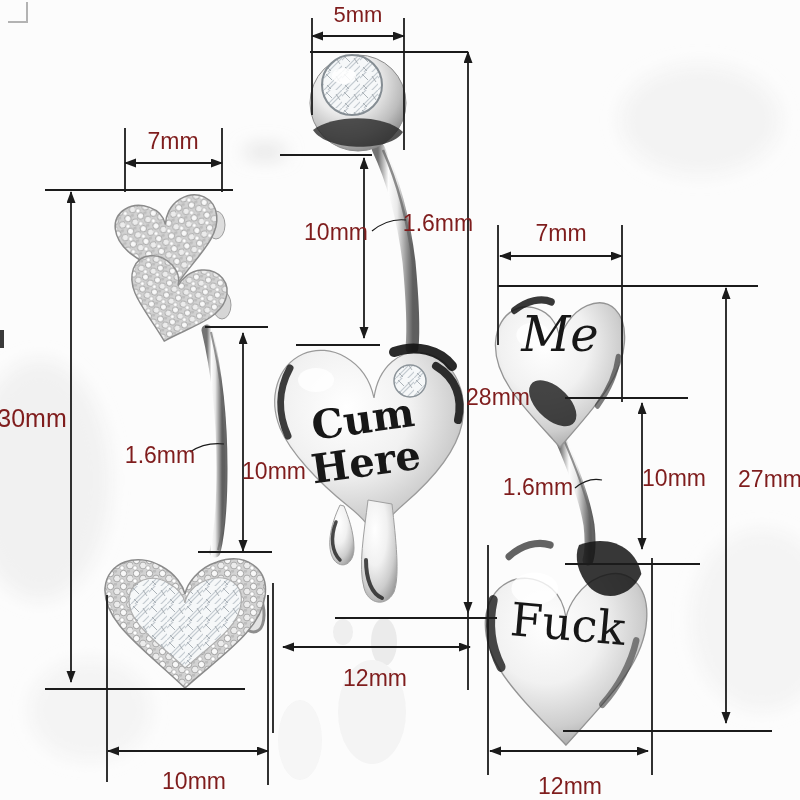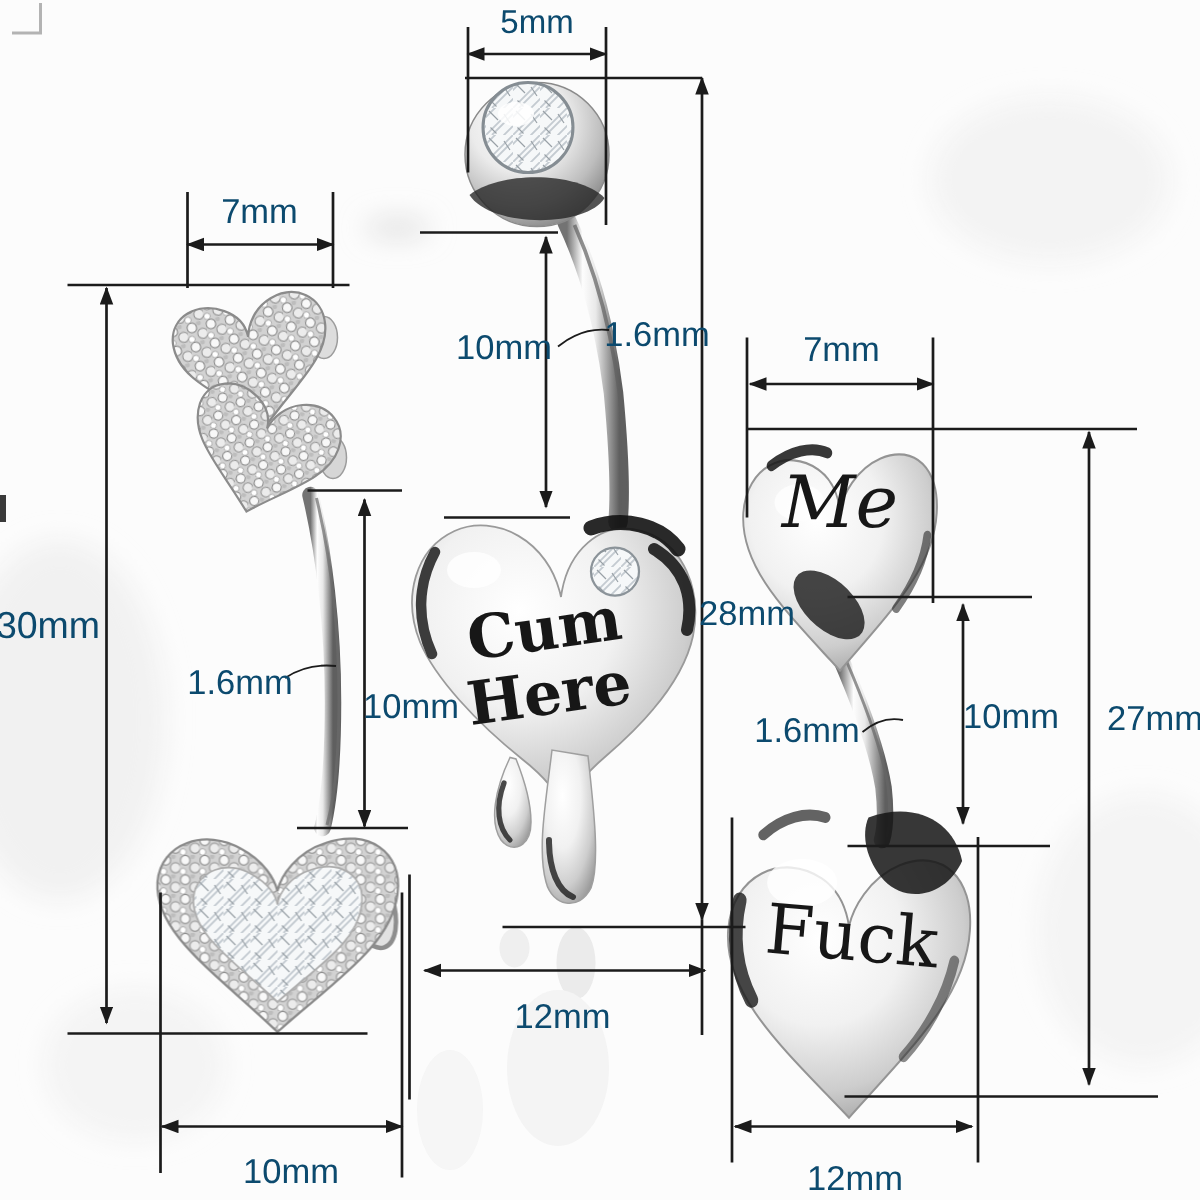--- a/index.html
+++ b/index.html
@@ -3,21 +3,21 @@
 <meta charset="utf-8">
 <style>
   html,body{margin:0;padding:0;background:#ffffff;}
   .canvas{
     position:relative;width:800px;height:800px;background:#fcfcfc;
     overflow:hidden;font-family:"Liberation Sans",sans-serif;
   }
   .art{position:absolute;left:0;top:0;}
   .dim-label{
     position:absolute;transform:translate(-50%,-50%);
-    color:#0c4a6e;font-size:23px;white-space:nowrap;line-height:1;
+    color:#7f1d1d;font-size:23px;white-space:nowrap;line-height:1;
     letter-spacing:0px;
   }
   .dim-label.big{font-size:25px;}
   .dim-label.small{font-size:22px;}
 </style>
 </head>
 <body>
 
 <div class="canvas">
 
@@ -264,21 +264,21 @@
 
   <div class="dim-label" style="left:173px;top:141px;">7mm</div>
   <div class="dim-label big" style="left:32px;top:418px;">30mm</div>
   <div class="dim-label" style="left:160px;top:455px;">1.6mm</div>
   <div class="dim-label" style="left:274px;top:471px;">10mm</div>
   <div class="dim-label" style="left:194px;top:781px;">10mm</div>
 
   <div class="dim-label small" style="left:358px;top:15px;">5mm</div>
   <div class="dim-label" style="left:336px;top:232px;">10mm</div>
   <div class="dim-label" style="left:438px;top:223px;">1.6mm</div>
-  <div class="dim-label" style="left:498px;top:409px;">28mm</div>
+  <div class="dim-label" style="left:498px;top:397px;">28mm</div>
   <div class="dim-label" style="left:375px;top:678px;">12mm</div>
 
   <div class="dim-label" style="left:561px;top:233px;">7mm</div>
   <div class="dim-label" style="left:538px;top:487px;">1.6mm</div>
   <div class="dim-label" style="left:674px;top:478px;">10mm</div>
   <div class="dim-label" style="left:770px;top:479px;">27mm</div>
   <div class="dim-label" style="left:570px;top:786px;">12mm</div>
 
 </div>
 

